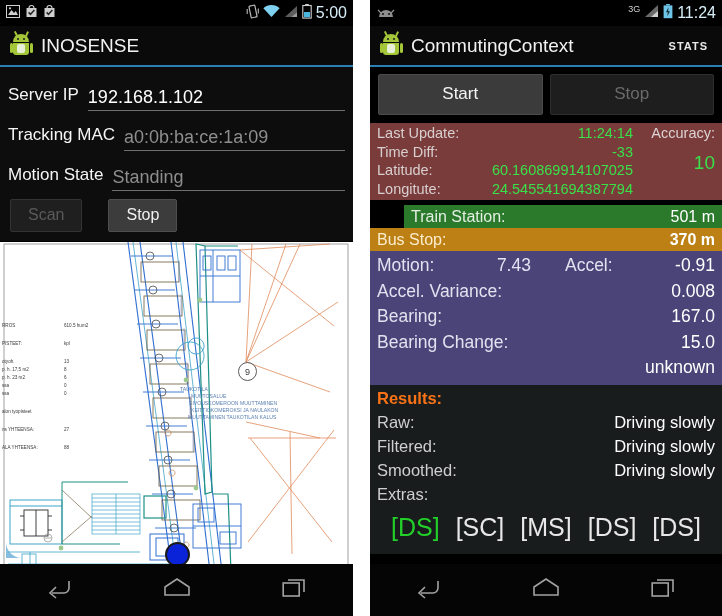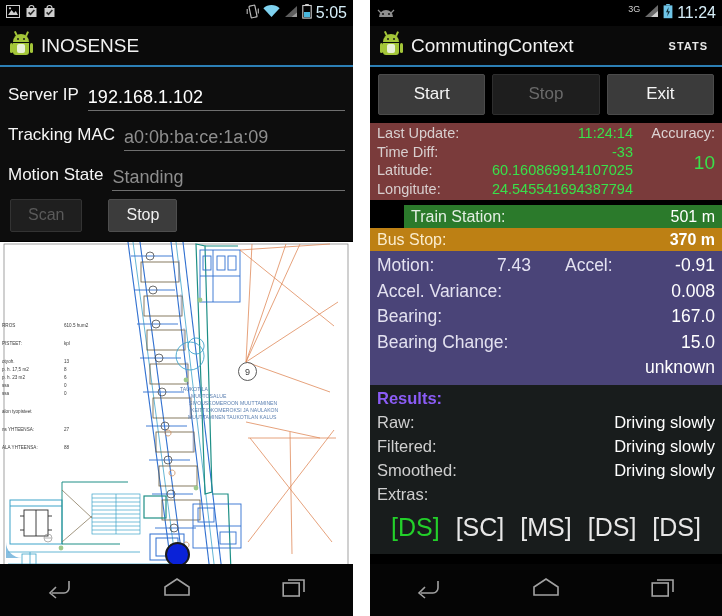--- a/index.html
+++ b/index.html
@@ -130,21 +130,21 @@
   .p-motion { background:#4a4478; padding: 2px 7px 4px 7px; }
   .mline { display:flex; font-size:17.5px; line-height:25.5px; color:#e4e2f2; }
   .mline .mk { color:#e3e1f0; }
   .mline .mv { margin-left:auto; color:#ffffff; }
   .mline .mk2 { margin-left:34px; color:#e3e1f0; }
   .mline .mid { margin-left:auto; }
 
   .p-results { background:#181c1c; padding: 1px 7px 3px 7px; }
   .rline { display:flex; font-size:16.5px; line-height:24px; }
   .rline .rk { color:#cfcfcf; }
-  .rline .rk.head { color:#8b5cf6; font-weight:bold; }
+  .rline .rk.head { color:#f97316; font-weight:bold; }
   .rline .rv { margin-left:auto; color:#ffffff; }
   .tags { display:flex; justify-content:space-around; padding: 7px 6px 9px 6px; }
   .tag { font-size:25px; color:#e8e8e8; }
   .tag.on { color:#23d02a; }
 
   
   .navbar {
     position:absolute; bottom:0; left:0; right:0; height:52px; background:#050505;
     display:flex; align-items:center; justify-content:space-around;
   }
@@ -199,21 +199,21 @@
               <path d="M13 7.5 L13 12 L7.5 12 Z" fill="#9a9a9a"></path>
             </svg>
         </span>
         <span class="ico">
           <svg width="10" height="15" viewBox="0 0 10 15">
               <rect x="3.2" y="0" width="3.6" height="1.5" fill="#cfcfcf"></rect>
               <rect x="0.8" y="1.5" width="8.4" height="12.6" fill="none" stroke="#cfcfcf" stroke-width="1.1"></rect>
               <rect x="2" y="8" width="6" height="5.2" fill="#49b7dd"></rect>
             </svg>
         </span>
-        <span class="sb-clock">5:05</span>
+        <span class="sb-clock">5:00</span>
       </div>
     </div>
 
     <div class="actionbar">
       <span class="droid">
         <i class="ant l"></i>
           <i class="ant r"></i>
         <i class="head"></i>
           <i class="eye l"></i>
           <i class="eye r"></i>
@@ -528,21 +528,20 @@
         <i class="body"></i>
           <i class="vis"></i>
       </span>
       <span class="app-title">CommutingContext</span>
       <span class="ab-action">STATS</span>
     </div>
 
     <div class="btnbar">
       <span class="bigbtn">Start</span>
       <span class="bigbtn off">Stop</span>
-      <span class="bigbtn">Exit</span>
     </div>
 
     <div class="panel p-gps">
       <div class="gps-left">
         <div class="gline">
           <span class="gk">Last Update:</span>
           <span class="gv">11:24:14</span>
         </div>
         <div class="gline">
           <span class="gk">Time Diff:</span>

